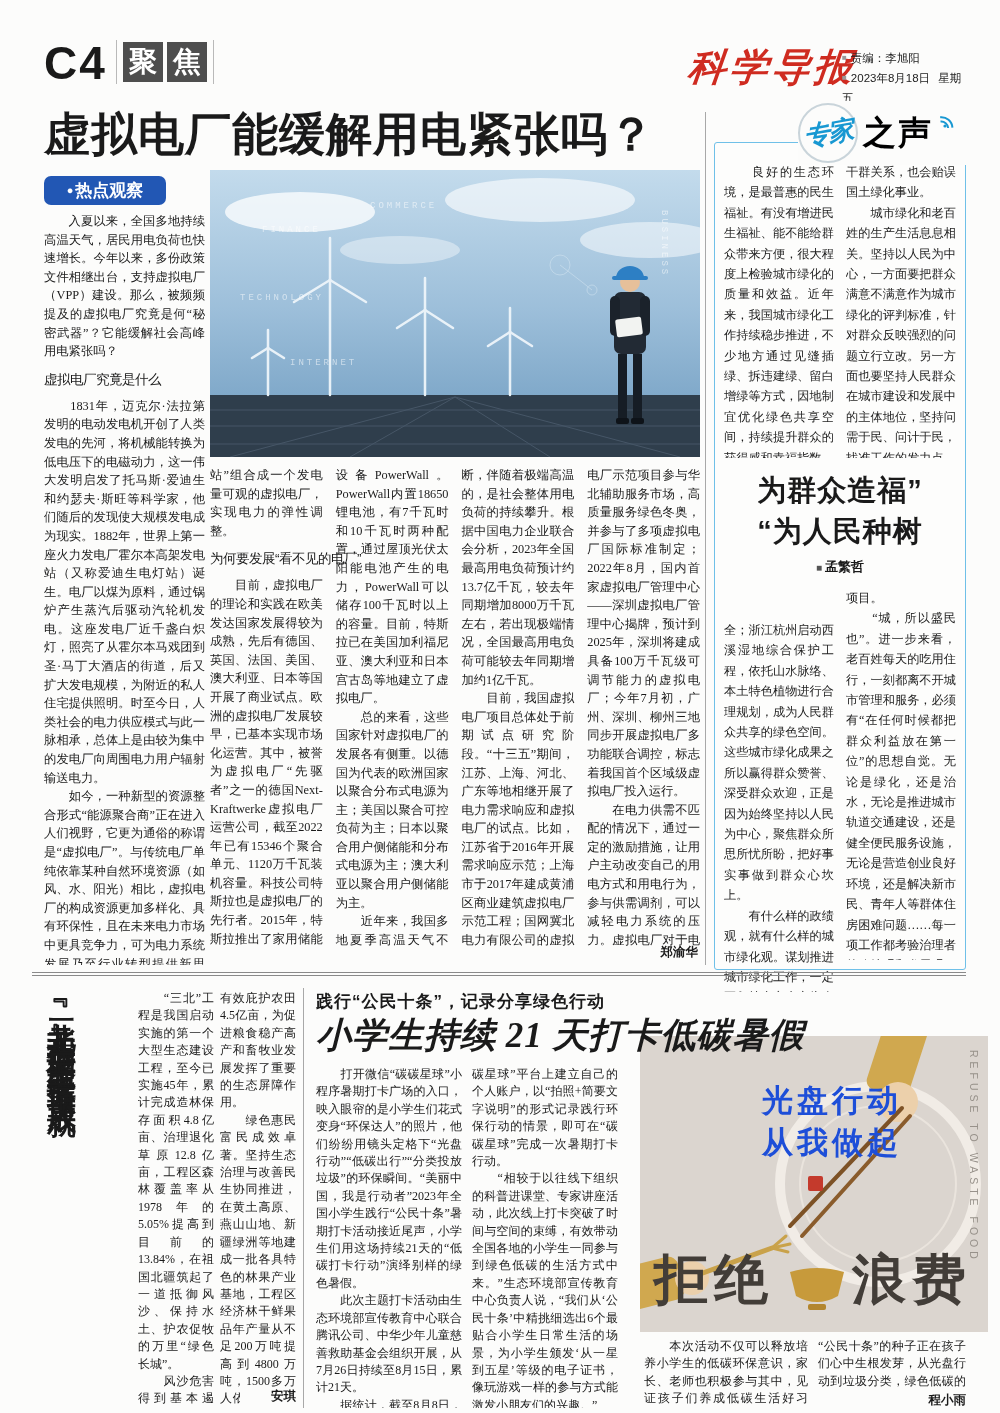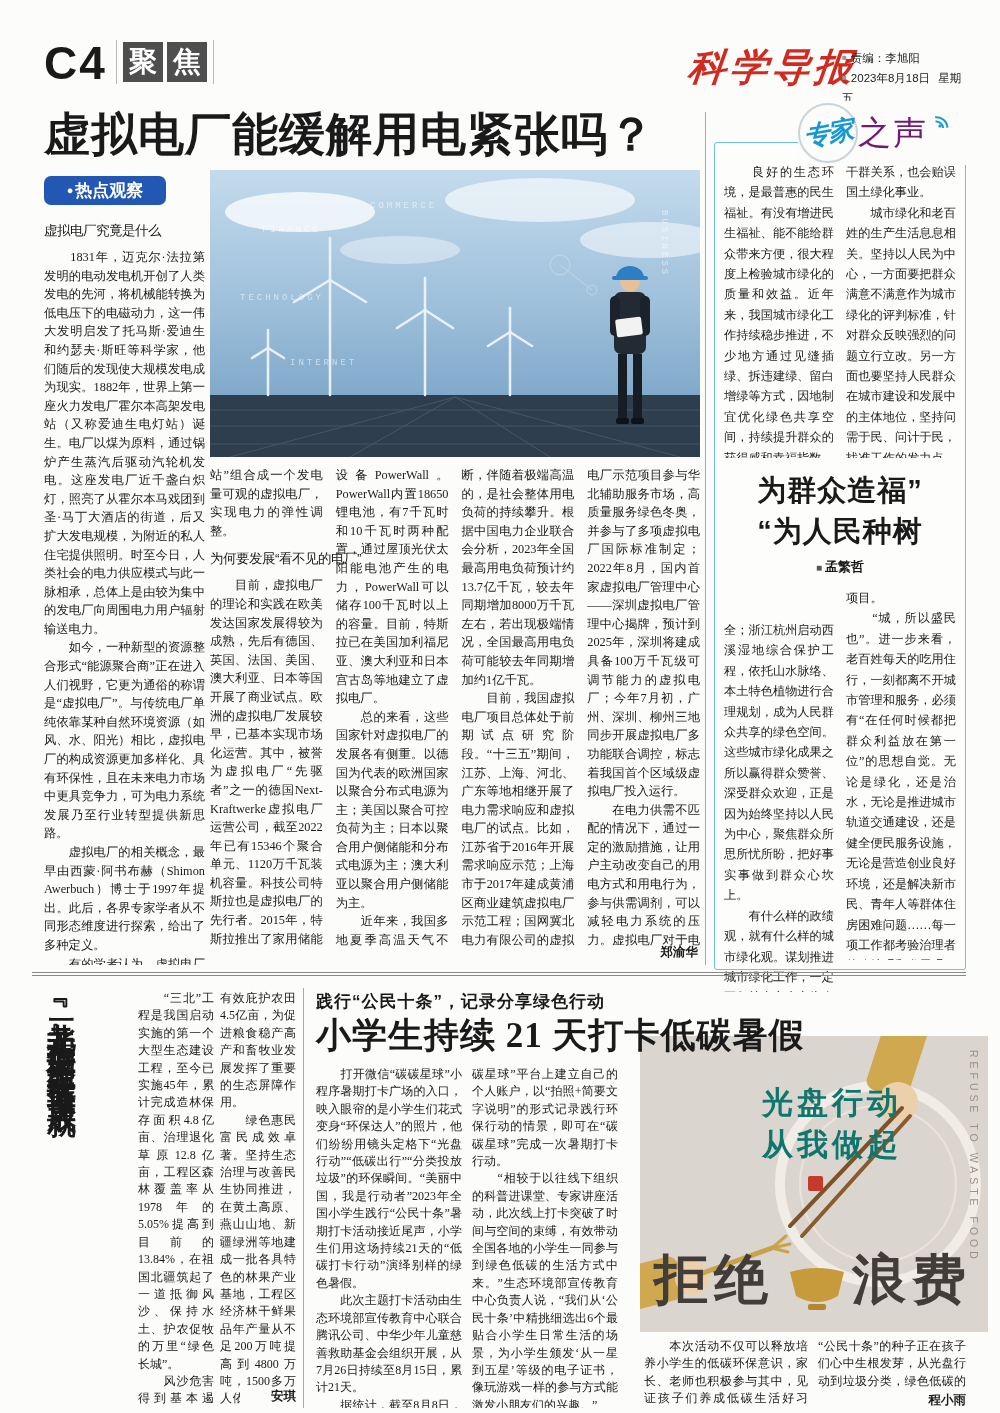--- a/index.html
+++ b/index.html
@@ -31,42 +31,42 @@
   .subhead{font-family:"Liberation Sans",sans-serif;font-weight:normal;font-size:13.5px;line-height:20px;
            margin:9px 0 7px;letter-spacing:-0.5px;white-space:nowrap;}
   .multicol{left:210px;top:466px;width:490px;height:499px;column-count:4;column-gap:13px;column-fill:auto;overflow:hidden;}
   .byline{font-weight:bold;}
   .vrule{width:1px;background:#a8a8a8;}
   
   .expertbox{left:714px;top:142px;width:250px;height:826px;border:1.5px solid #6fc0e8;border-radius:3px;background:#fdfdfc;}
   .expertlogo{left:798px;top:101px;width:178px;height:64px;background:#fcfcfb;display:flex;align-items:center;z-index:4;}
   .logocircle{width:56px;height:56px;border:2px solid #c9d4da;border-radius:50%;display:flex;align-items:center;justify-content:center;}
   .logozj{color:#1898d2;font-size:26px;font-weight:bold;font-style:italic;transform:rotate(-10deg);letter-spacing:-2px;}
-  .logozs{color:#701a75;font-family:"Liberation Sans",sans-serif;font-weight:normal;font-size:33px;letter-spacing:2px;}
+  .logozs{color:#000000;font-family:"Liberation Sans",sans-serif;font-weight:bold;font-size:33px;margin-left:5px;letter-spacing:2px;}
   .experttext{font-size:12.2px;line-height:20.4px;text-align:justify;white-space:pre-line;overflow:hidden;color:#1d1d1d;}
   .quoteblock{left:722px;top:470px;width:236px;height:108px;text-align:center;z-index:3;}
   .quoteline{font-family:"Liberation Sans",sans-serif;font-weight:bold;font-size:29px;line-height:41px;letter-spacing:1px;}
   .quoteauthor{margin-top:6px;font-size:13px;font-weight:bold;}
   .quoteauthor .blt{color:#555;font-size:10px;margin-right:3px;}
   
   .hsep{left:32px;top:972px;width:934px;height:2px;border-top:1px solid #8a8a8a;border-bottom:1px solid #8a8a8a;}
   
   .vhead{left:40px;top:990px;width:92px;height:418px;writing-mode:vertical-lr;font-weight:bold;
          font-size:29px;line-height:44px;letter-spacing:5px;font-family:"Liberation Serif",serif;}
   .sbcol{font-size:12px;line-height:17.4px;}
   
   .kicker{left:316px;top:990px;font-family:"Liberation Sans",sans-serif;font-weight:600;font-size:17px;letter-spacing:1px;text-align:right;}
   .lchead{left:316px;top:1012px;width:540px;font-weight:bold;font-size:35px;letter-spacing:1px;
-          font-family:"Liberation Serif",serif;white-space:nowrap;z-index:5;}
+          font-family:"Liberation Serif",serif;white-space:nowrap;z-index:5;font-style:italic;}
   .lccol{font-size:12px;line-height:17.4px;}
   
   .poster{left:640px;top:1036px;width:348px;height:296px;background:#dbd5cf;overflow:hidden;}
   .poster svg{position:absolute;left:0;top:0;}
-  .postertitle{position:absolute;left:112px;top:46px;width:160px;text-align:center;color:#0f766e;
-               font-weight:bold;font-size:31px;letter-spacing:4px;line-height:42px;z-index:2;font-family:Liberation Sans, sans-serif;}
+  .postertitle{position:absolute;left:112px;top:46px;width:160px;text-align:center;color:#1d4ed8;
+               font-weight:bold;font-size:31px;letter-spacing:4px;line-height:42px;z-index:2;font-family:Liberation Mono, monospace;}
   .seal{position:absolute;left:168px;top:140px;width:15px;height:15px;background:#c43a2c;border-radius:2px;z-index:2;}
   .refusewaste{position:absolute;top:208px;font-weight:bold;font-size:54px;color:#423d38;letter-spacing:6px;z-index:2;font-family:"Liberation Serif",serif;}
   .sidetext{position:absolute;right:8px;top:14px;writing-mode:vertical-rl;font-family:"Liberation Sans",sans-serif;
             font-size:10.5px;letter-spacing:4px;color:#97918a;z-index:2;}
   .underflow{font-size:12px;line-height:17.4px;}
 </style>
 </head>
 <body>
 
 <div id="page">
@@ -151,20 +151,21 @@
         <rect x="10" y="62" width="26" height="18" rx="2" fill="#f2f3f1" transform="rotate(-7 23 71)"></rect>
         <rect x="12" y="98" width="9" height="66" fill="#161d25"></rect>
         <rect x="27" y="98" width="9" height="66" fill="#161d25"></rect>
         <rect x="10" y="162" width="13" height="6" rx="2" fill="#0e1319"></rect>
         <rect x="25" y="162" width="13" height="6" rx="2" fill="#0e1319"></rect>
       </g>
     </svg>
   </div>
 
   <div class="abs leftcol bodytext">
+    <p class="p">入夏以来，全国多地持续高温天气，居民用电负荷也快速增长。今年以来，多份政策文件相继出台，支持虚拟电厂（VPP）建设。那么，被频频提及的虚拟电厂究竟是何“秘密武器”？它能缓解社会高峰用电紧张吗？</p>
     <div class="subhead">虚拟电厂究竟是什么</div>
     <div class="flow">　　1831年，迈克尔·法拉第发明的电动发电机开创了人类发电的先河，将机械能转换为低电压下的电磁动力，这一伟大发明启发了托马斯·爱迪生和约瑟夫·斯旺等科学家，他们随后的发现使大规模发电成为现实。1882年，世界上第一座火力发电厂霍尔本高架发电站（又称爱迪生电灯站）诞生。电厂以煤为原料，通过锅炉产生蒸汽后驱动汽轮机发电。这座发电厂近千盏白炽灯，照亮了从霍尔本马戏团到圣·马丁大酒店的街道，后又扩大发电规模，为附近的私人住宅提供照明。时至今日，人类社会的电力供应模式与此一脉相承，总体上是由较为集中的发电厂向周围电力用户辐射输送电力。
 　　如今，一种新型的资源整合形式“能源聚合商”正在进入人们视野，它更为通俗的称谓是“虚拟电厂”。与传统电厂单纯依靠某种自然环境资源（如风、水、阳光）相比，虚拟电厂的构成资源更加多样化、具有环保性，且在未来电力市场中更具竞争力，可为电力系统发展乃至行业转型提供新思路。
 　　虚拟电厂的相关概念，最早由西蒙·阿书布赫（Shimon Awerbuch）博士于1997年提出。此后，各界专家学者从不同形态维度进行探索，给出了多种定义。
 　　有的学者认为，虚拟电厂是分布式能源的集合，以传统发电厂的角色参与电力系统运行；有的学者认为，虚拟电厂是对电网中各种能源进行综合管理的软件系统；有的学者认为，虚拟电厂是能效电厂，通过减少终端用电设备和装置的用电需求来产生“富余”的电能，即通过在用户侧安装提高用电能效的设备，达到建设实际电厂的效果；还有的学者认为，虚拟电厂是动态聚合各种能源的能源互联网。
 　　综合现阶段各类理论探索和工程示范情况，虚拟电厂是一种通过先进信息通信和监测控制技术，实现海量分布式新能源、储能系统、可控负荷、电动汽车等聚合和协调优化，作为一个特殊电厂参与电网运行和电力市场的电源协调管理系统，对外表现为“一个具备可控性的电源”。它既可作为“正电厂”向系统供电和顶峰，又可作为“负电厂”通过负荷侧响应以配合系统填谷；既可快速响应指令、配合保障系统稳定并获得经济补偿，也可等同于电厂参与容量、电量、辅助服务等各类电力市场获得经济收益。
 　　“虚拟”二字意味着并非实体，所以虚拟电厂并不是真正意义上的发电厂，而是一种基于能源互联网技术的“看不见的电厂”。简而言之，就是可以通过物联网、云计算等技术，将用电方、储能方、分布式电源聚合起来，使众多“小型电</div>
   </div>
 
   <div class="abs multicol bodytext">

